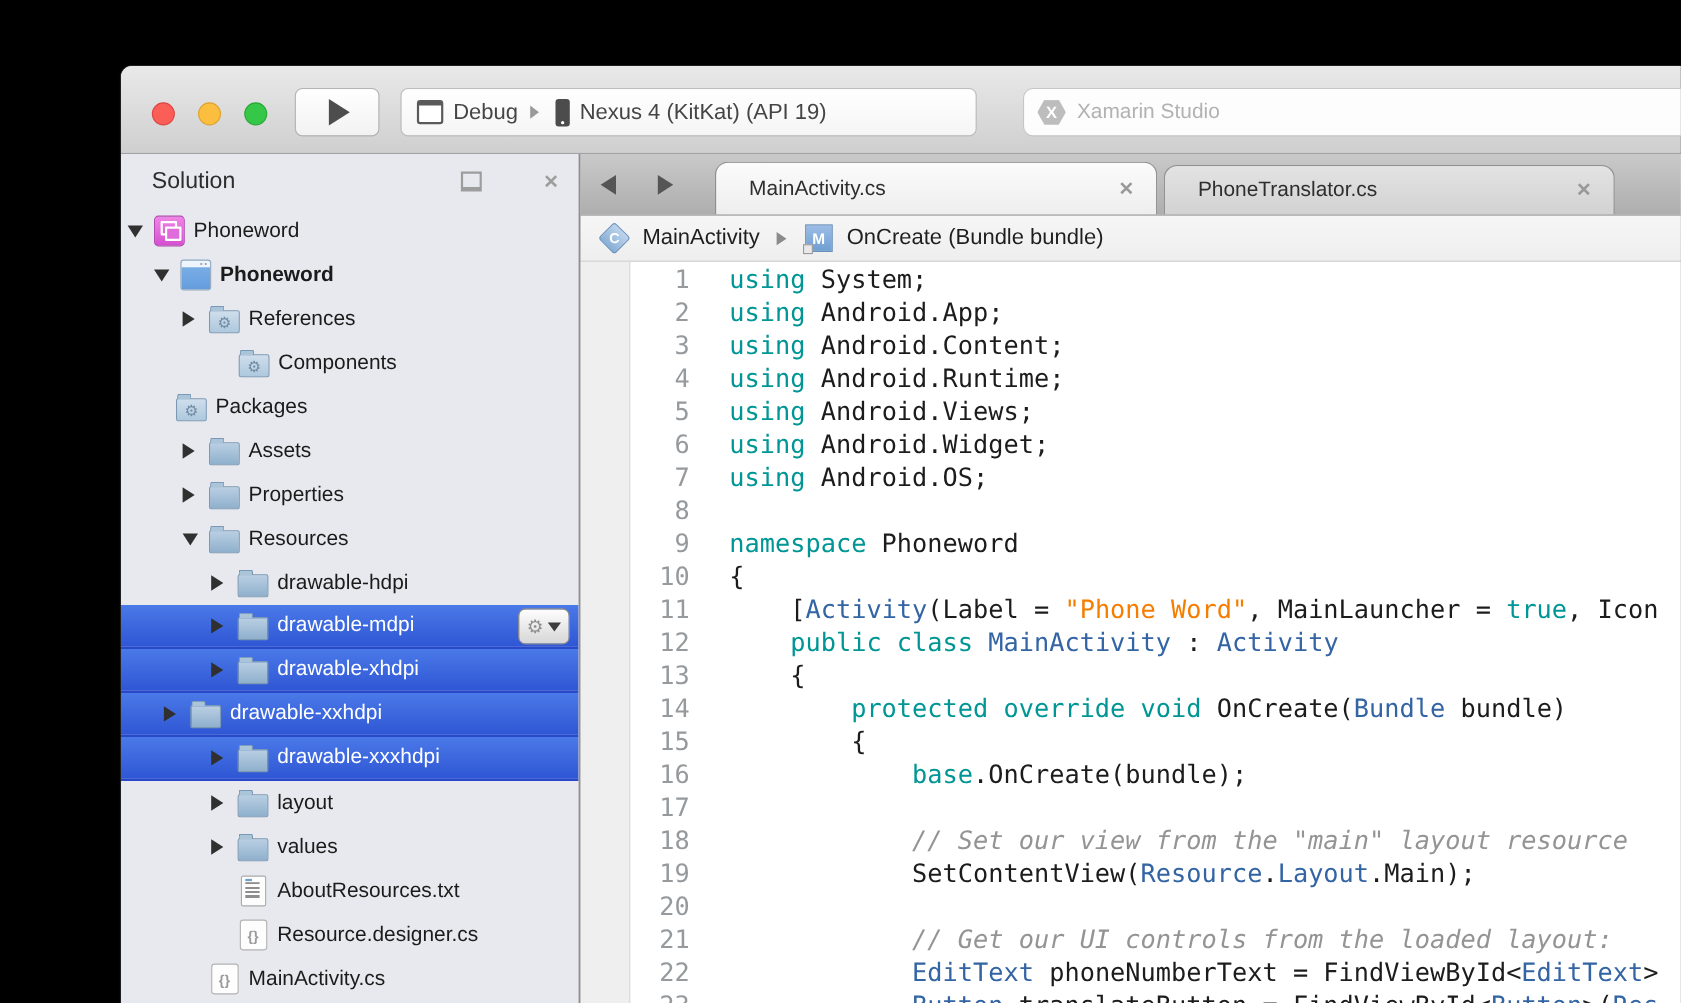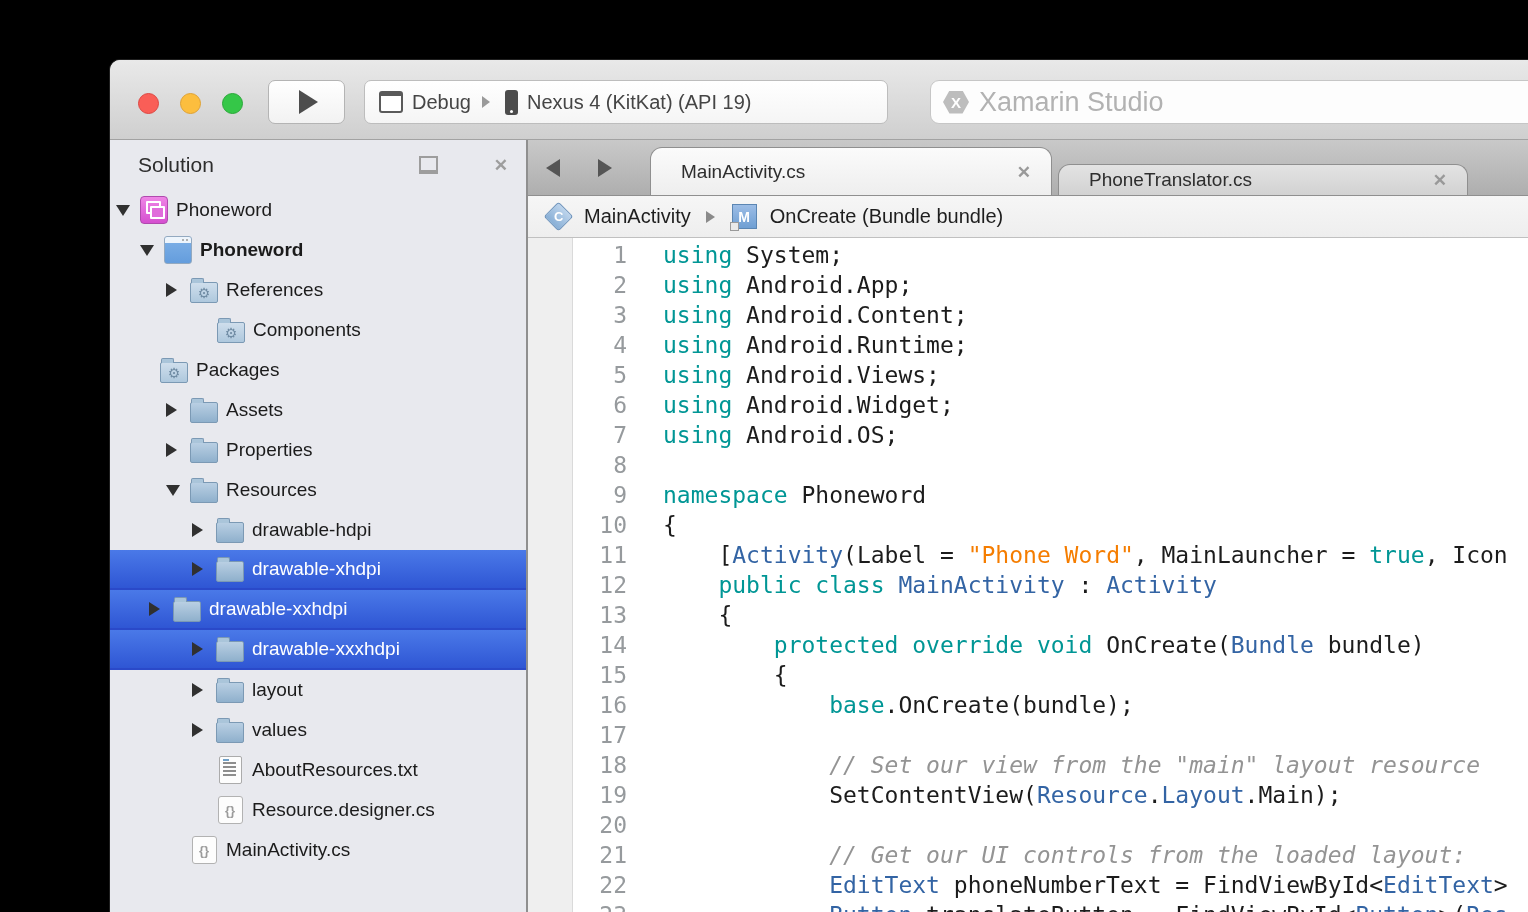--- a/index.html
+++ b/index.html
@@ -24,21 +24,21 @@
   .win-ic{width:20px;height:15px;border:2px solid #5a5a5a;border-top-width:5px;border-radius:3px;background:#fff;}
   .combo-label{font-size:20px;color:#454545;}
   .combo-chev{width:0;height:0;border-left:8px solid #9a9a9a;border-top:6px solid transparent;border-bottom:6px solid transparent;margin:0 2px;}
   .phone-ic{width:13px;height:25px;background:#4c4c4c;border-radius:3px;position:relative;margin-left:4px;}
   .phone-ic::after{content:"";position:absolute;left:5px;bottom:2px;width:3px;height:3px;border-radius:50%;background:#fff;}
   .search-field{position:absolute;left:820px;top:20px;width:760px;height:44px;border:1px solid #c6c6c6;
     border-radius:9px;background:#fdfdfd;display:flex;align-items:center;padding:0 12px;box-sizing:border-box;gap:10px;}
   .xam-hex{width:26px;height:23px;background:#bdbdbd;color:#fff;font-weight:bold;font-size:15px;
     display:flex;align-items:center;justify-content:center;
     clip-path:polygon(25% 0,75% 0,100% 50%,75% 100%,25% 100%,0 50%);}
-  .search-ph{font-size:27px;color:#b2b2b2;}
+  .search-ph{font-size:19px;color:#b2b2b2;}
 
   
   .main{display:flex;height:calc(100% - 80px);}
   .solution-pad{width:418px;min-width:418px;background:#e8e9ee;border-right:2px solid #8f8f8f;
     box-sizing:border-box;display:flex;flex-direction:column;overflow:hidden;}
   .pad-header{height:50px;display:flex;align-items:center;padding:0 18px 0 28px;gap:44px;}
   .pad-title{font-size:21px;color:#2d2d2d;flex:1;}
   .pad-dock{width:15px;height:12px;border:2px solid #9d9d9d;border-bottom-width:4px;margin-right:12px;}
   .pad-close{font-size:17px;color:#9d9d9d;font-weight:bold;line-height:1;}
 
@@ -85,21 +85,21 @@
   
   .editor{flex:1;display:flex;flex-direction:column;min-width:0;background:#fff;}
   .tabstrip{height:56px;background:linear-gradient(#c9c9c9,#aeaeae);border-bottom:1px solid #8f8f8f;
     box-sizing:border-box;display:flex;align-items:flex-end;position:relative;}
   .nav-arrows{position:absolute;left:18px;top:0;height:100%;display:flex;align-items:center;gap:38px;}
   .nav-tri-l{width:0;height:0;border-right:14px solid #555;border-top:9px solid transparent;border-bottom:9px solid transparent;}
   .nav-tri-r{width:0;height:0;border-left:14px solid #555;border-top:9px solid transparent;border-bottom:9px solid transparent;}
   .tab{position:relative;height:48px;border:1px solid #8f8f8f;border-bottom:none;border-radius:12px 12px 0 0;
     box-sizing:border-box;display:flex;align-items:center;padding:0 56px 0 30px;}
   .tab.active{margin-left:122px;width:402px;background:linear-gradient(#fbfbfb,#eeeeee);z-index:2;}
-  .tab.inactive{margin-left:6px;width:410px;background:linear-gradient(#e3e3e3,#d2d2d2);height:31px;}
+  .tab.inactive{margin-left:6px;width:410px;background:linear-gradient(#e3e3e3,#d2d2d2);height:45px;}
   .tab-label{font-size:19px;color:#2e2e2e;white-space:nowrap;}
   .tab-close{position:absolute;right:20px;top:50%;transform:translateY(-50%);font-size:17px;font-weight:bold;color:#999;}
   .breadcrumb{height:42px;background:linear-gradient(#f6f6f6,#eeeeee);border-bottom:1px solid #c0c0c0;
     box-sizing:border-box;display:flex;align-items:center;padding-left:16px;gap:11px;}
   .bc-class-ic{width:19px;height:19px;transform:rotate(45deg);background:linear-gradient(#bdd4ec,#88afd6);
     border:1px solid #6d93bc;border-radius:3px;display:flex;align-items:center;justify-content:center;margin:0 4px;}
   .bc-class-ic span{transform:rotate(-45deg);font-size:13px;font-weight:bold;color:#fff;}
   .bc-name{font-size:20px;color:#1e1e1e;}
   .bc-chev{width:0;height:0;border-left:9px solid #8a8a8a;border-top:6px solid transparent;border-bottom:6px solid transparent;margin:0 4px;}
   .bc-method-ic{width:23px;height:23px;background:linear-gradient(#9cbde6,#6f9fd3);border:1px solid #5b86b3;
@@ -224,20 +224,33 @@
               <span class="tree-label">Resources</span>
             </div>
             <div class="tree-row" style="padding-left: 82px;">
               <span class="exp">
                 <span class="tri-r"></span>
               </span>
               <span class="tree-ic">
                 <span class="ic-folder"></span>
               </span>
               <span class="tree-label">drawable-hdpi</span>
+            </div>
+            <div class="tree-row sel" style="padding-left: 82px;">
+              <span class="exp">
+                <span class="tri-r"></span>
+              </span>
+              <span class="tree-ic">
+                <span class="ic-folder"></span>
+              </span>
+              <span class="tree-label">drawable-mdpi</span>
+              <button class="gear-btn">
+                <span class="gear-glyph">⚙</span>
+                <span class="gear-caret"></span>
+              </button>
             </div>
             <div class="tree-row sel" style="padding-left: 82px;">
               <span class="exp">
                 <span class="tri-r"></span>
               </span>
               <span class="tree-ic">
                 <span class="ic-folder"></span>
               </span>
               <span class="tree-label">drawable-xhdpi</span>
             </div>

